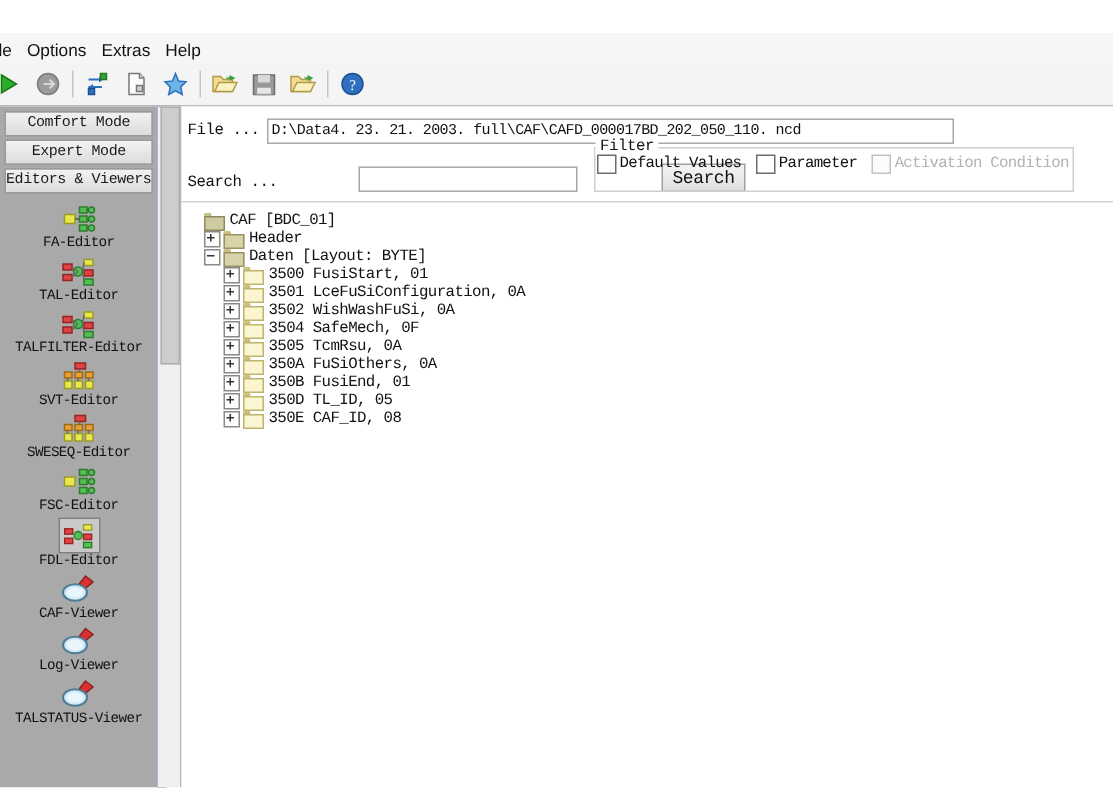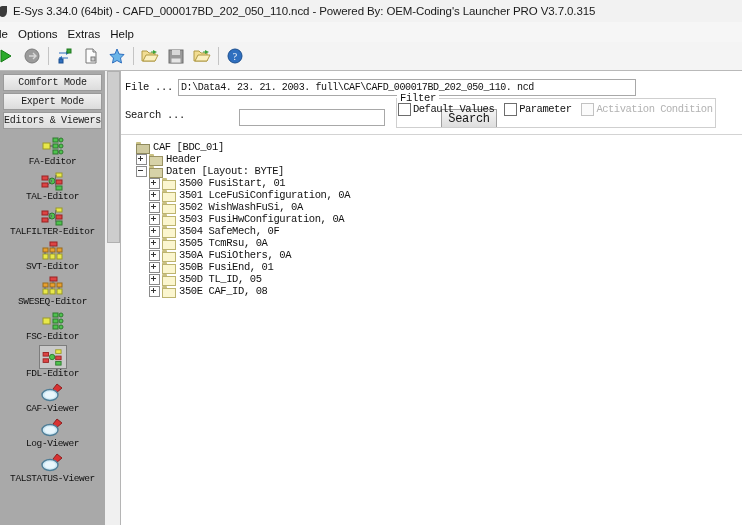--- a/index.html
+++ b/index.html
@@ -165,21 +165,21 @@
     font-family: "Liberation Mono", monospace;
     font-size: 10px; color: #111;
     padding: 0 2px;
     letter-spacing: -0.4px;
     line-height: 15px;
     white-space: nowrap; overflow: hidden;
   }
 
   .search-row {
     position: absolute; left: 4px; top: 38px;
-    display: flex; align-items: flex-start; gap: 48px;
+    display: flex; align-items: flex-end; gap: 48px;
   }
   .search-label {
     font-family: "Liberation Mono", monospace;
     font-size: 10.5px; color: #111;
     letter-spacing: -0.3px;
     margin-right: 6px;
     white-space: nowrap;
   }
   .search-input {
     width: 140px; height: 15px;
@@ -306,24 +306,20 @@
 
   .indent1 { margin-left: 0px; }
   .indent2 { margin-left: 11px; }
   .indent3 { margin-left: 24px; }
 </style>
 </head>
 <body>
 
 <div id="app">
 
-  <div class="titlebar">
-    <span class="title-icon"></span>
-    <span class="title-text">E-Sys 3.34.0  (64bit) - CAFD_000017BD_202_050_110.ncd   - Powered By: OEM-Coding's Launcher PRO V3.7.0.315</span>
-  </div>
 
   <div class="menubar">
     <span class="mi">le</span>
     <span class="mi">Options</span>
     <span class="mi">Extras</span>
     <span class="mi">Help</span>
   </div>
 
   <div class="toolbar">
     <div class="tb-btn">
@@ -625,28 +621,20 @@
 
       <div class="tnode indent3">
         <span class="expander plus"></span>
         <span class="folder">
             <span class="tab"></span>
             <span class="body"></span>
           </span>
         <span class="tlabel">3502 WishWashFuSi, 0A</span>
       </div>
 
-      <div class="tnode indent3">
-        <span class="expander plus"></span>
-        <span class="folder">
-            <span class="tab"></span>
-            <span class="body"></span>
-          </span>
-        <span class="tlabel">3503 FusiHwConfiguration, 0A</span>
-      </div>
 
       <div class="tnode indent3">
         <span class="expander plus"></span>
         <span class="folder">
             <span class="tab"></span>
             <span class="body"></span>
           </span>
         <span class="tlabel">3504 SafeMech, 0F</span>
       </div>
 

